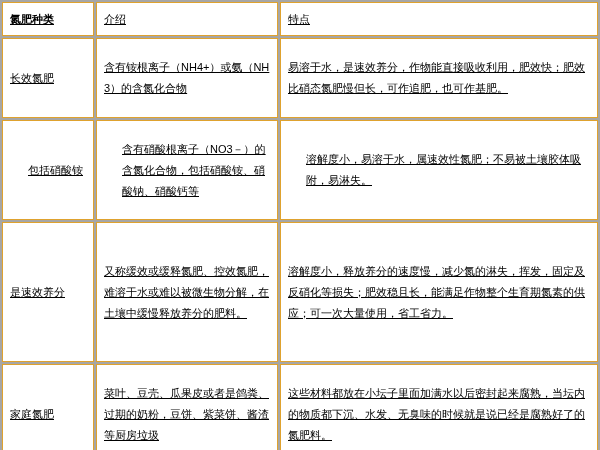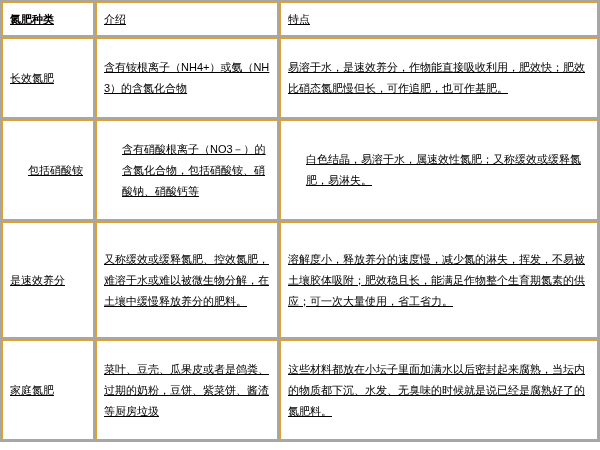--- a/index.html
+++ b/index.html
@@ -42,21 +42,21 @@
   }
   table.fert th.bold-head {
     font-weight: bold;
   }
   col.c1 { width: 92px; }
   col.c2 { width: 182px; }
   col.c3 { width: 318px; }
   tr.hrow  td, tr.hrow  th { height: 34px; }
   tr.row-1 td { height: 80px; }
   tr.row-2 td { height: 100px; padding-left: 25px; }
-  tr.row-3 td { height: 116px; }
+  tr.row-3 td { height: 140px; }
   tr.row-4 td { height: 100px; }
   td.vtop { vertical-align: top; }
 </style>
 </head>
 <body>
 
 <table class="fert">
   <colgroup>
     <col class="c1">
     <col class="c2">
@@ -69,26 +69,26 @@
       <th>特点</th>
     </tr>
     <tr class="row-1">
       <td>长效氮肥</td>
       <td>含有铵根离子（NH4+）或氨（NH3）的含氮化合物</td>
       <td>易溶于水，是速效养分，作物能直接吸收利用，肥效快；肥效比硝态氮肥慢但长，可作追肥，也可作基肥。</td>
     </tr>
     <tr class="row-2">
       <td>包括硝酸铵</td>
       <td>含有硝酸根离子（NO3－）的含氮化合物，包括硝酸铵、硝酸钠、硝酸钙等</td>
-      <td class="vtop">白色结晶，易溶于水，属速效性氮肥；又称缓效或缓释氮肥，易淋失。</td>
+      <td class="vtop">溶解度小，易溶于水，属速效性氮肥；不易被土壤胶体吸附，易淋失。</td>
     </tr>
     <tr class="row-3">
       <td>是速效养分</td>
       <td>又称缓效或缓释氮肥、控效氮肥，难溶于水或难以被微生物分解，在土壤中缓慢释放养分的肥料。</td>
-      <td>溶解度小，释放养分的速度慢，减少氮的淋失，挥发，不易被土壤胶体吸附；肥效稳且长，能满足作物整个生育期氮素的供应；可一次大量使用，省工省力。</td>
+      <td>溶解度小，释放养分的速度慢，减少氮的淋失，挥发，固定及反硝化等损失；肥效稳且长，能满足作物整个生育期氮素的供应；可一次大量使用，省工省力。</td>
     </tr>
     <tr class="row-4">
       <td>家庭氮肥</td>
       <td>菜叶、豆壳、瓜果皮或者是鸽粪、过期的奶粉，豆饼、紫菜饼、酱渣等厨房垃圾</td>
       <td>这些材料都放在小坛子里面加满水以后密封起来腐熟，当坛内的物质都下沉、水发、无臭味的时候就是说已经是腐熟好了的氮肥料。</td>
     </tr>
   </tbody>
 </table>
 
 </body></html>

